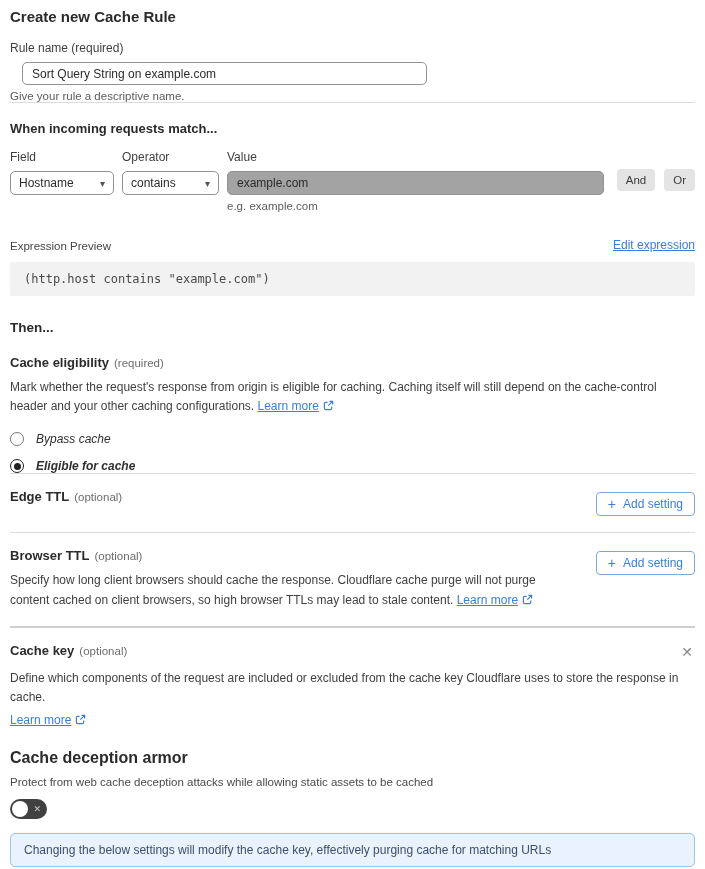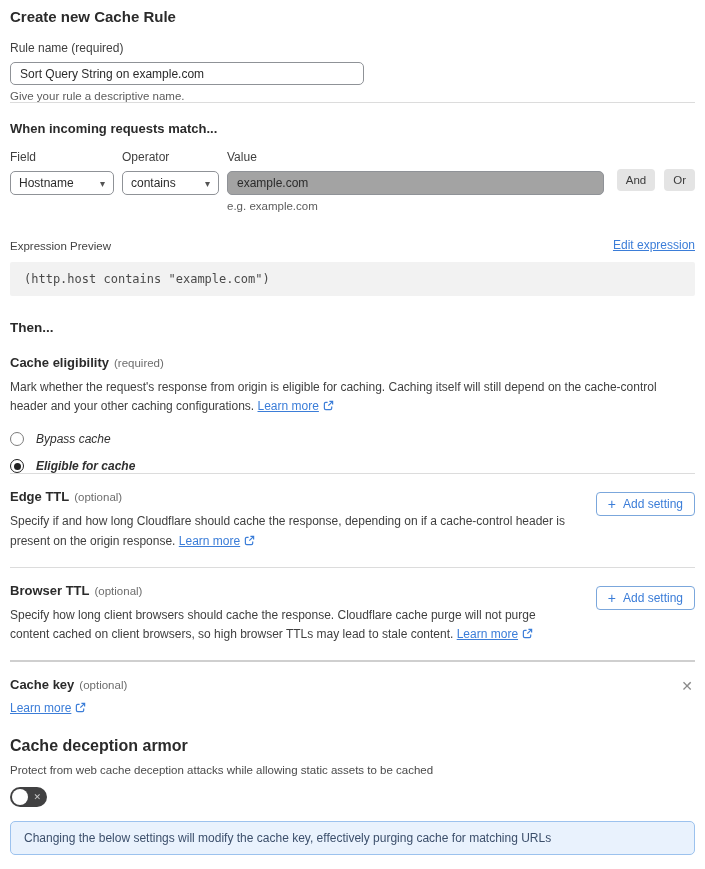--- a/index.html
+++ b/index.html
@@ -14,21 +14,21 @@
   h1 { font-size: 15px; font-weight: 700; color: #2b2b2b; margin-bottom: 16px; }
   h2 { font-size: 13px; font-weight: 700; color: #2b2b2b; }
   .field-label { display: block; font-size: 12px; color: #3f3f3f; margin-bottom: 7px; }
   .helper { font-size: 11.5px; color: #5c5c5c; margin-top: 5px; }
   .text-input {
     font-family: "Liberation Sans", "DejaVu Sans", sans-serif;
     font-size: 12px; color: #2b2b2b;
     height: 23px; border: 1px solid #8f9297; border-radius: 5px;
     padding: 0 9px; background: #fff; width: 100%; outline: none;
   }
-  .rule-input { width: 354px; }
+  .rule-input { width: 405px; margin-left: 12px; }
   hr.divider { border: none; border-top: 1px solid #dcdcdc; margin: 0; }
   hr.divider-thick { border: none; border-top: 2px solid #cfcfcf; margin: 0; }
 
   
   .matcher-row { display: flex; align-items: flex-start; margin-top: 14px; }
   .m-col { display: flex; flex-direction: column; }
   .select {
     display: flex; align-items: center; justify-content: space-between;
     height: 24px; border: 1px solid #8f9297; border-radius: 5px;
     background: #fff; font-size: 12px; color: #2b2b2b; padding: 0 8px;
@@ -197,28 +197,20 @@
 </div>
 
 <hr class="divider mt18">
 
 <div class="ttl-section">
   <div class="ttl-left">
     <div class="section-title-row">
       <span class="section-title">Edge TTL</span>
       <span class="section-tag">(optional)</span>
     </div>
-    <div class="desc">
-      <span>Specify if and how long Cloudflare should cache the response, depending on if a cache-control header is present on the origin response.</span>
-      <a class="learn"><span>Learn more</span><svg class="ext-icon" width="11" height="11" viewBox="0 0 12 12" fill="none" stroke="#3b7dd8" stroke-width="1.3">
-            <path d="M5 2.5H3A1.5 1.5 0 0 0 1.5 4v5A1.5 1.5 0 0 0 3 10.5h5A1.5 1.5 0 0 0 9.5 9V7"></path>
-            <path d="M7 1.5h3.5V5"></path>
-            <path d="M10.3 1.7 5.8 6.2"></path>
-          </svg></a>
-    </div>
   </div>
   <button class="add-btn">
     <span class="plus">+</span>
     <span>Add setting</span>
   </button>
 </div>
 
 <hr class="divider">
 
 <div class="ttl-section">
@@ -245,20 +237,21 @@
 <hr class="divider-thick">
 
 <div>
   <div class="cachekey-head">
     <div class="section-title-row">
       <span class="section-title">Cache key</span>
       <span class="section-tag">(optional)</span>
     </div>
     <span class="close-x">✕</span>
   </div>
+  <div class="desc">Define which components of the request are included or excluded from the cache key Cloudflare uses to store the response in cache.</div>
   <a class="learn learn-block"><span>Learn more</span><svg class="ext-icon" width="11" height="11" viewBox="0 0 12 12" fill="none" stroke="#3b7dd8" stroke-width="1.3">
         <path d="M5 2.5H3A1.5 1.5 0 0 0 1.5 4v5A1.5 1.5 0 0 0 3 10.5h5A1.5 1.5 0 0 0 9.5 9V7"></path>
         <path d="M7 1.5h3.5V5"></path>
         <path d="M10.3 1.7 5.8 6.2"></path>
       </svg></a>
 
   <div class="sub-title">Cache deception armor</div>
   <div class="sub-desc">Protect from web cache deception attacks while allowing static assets to be cached</div>
   <div class="toggle">
     <span class="knob"></span>

